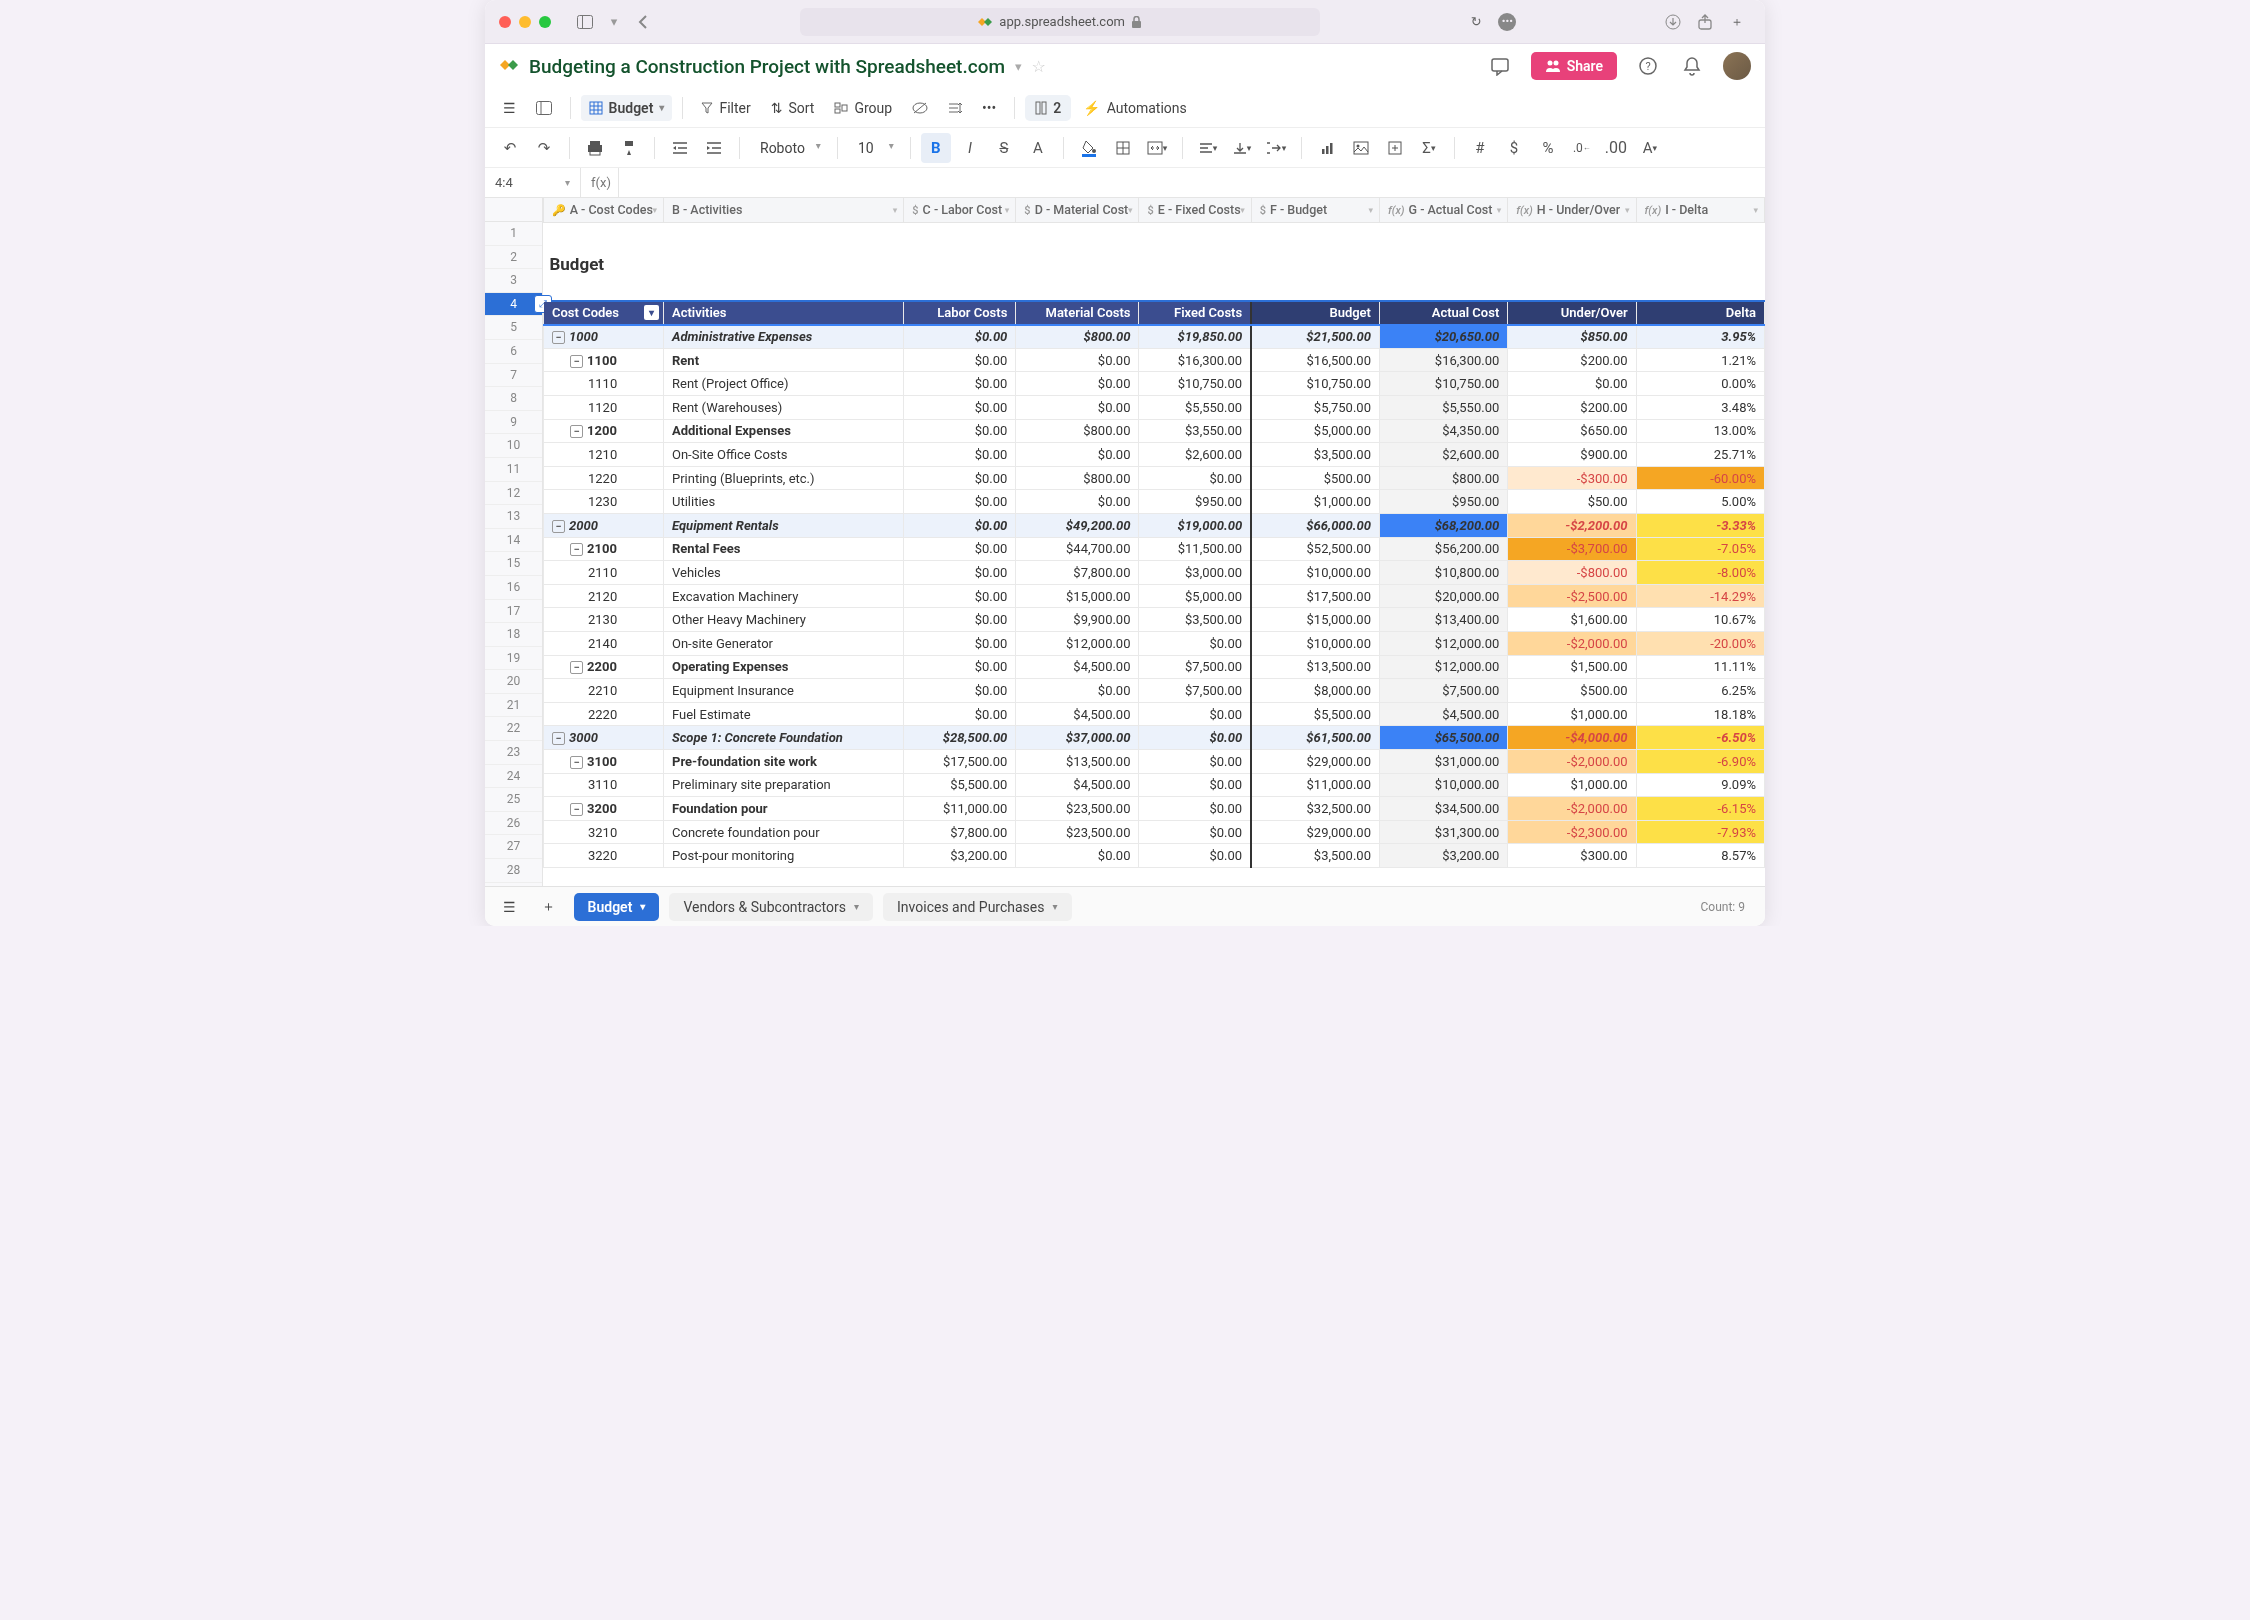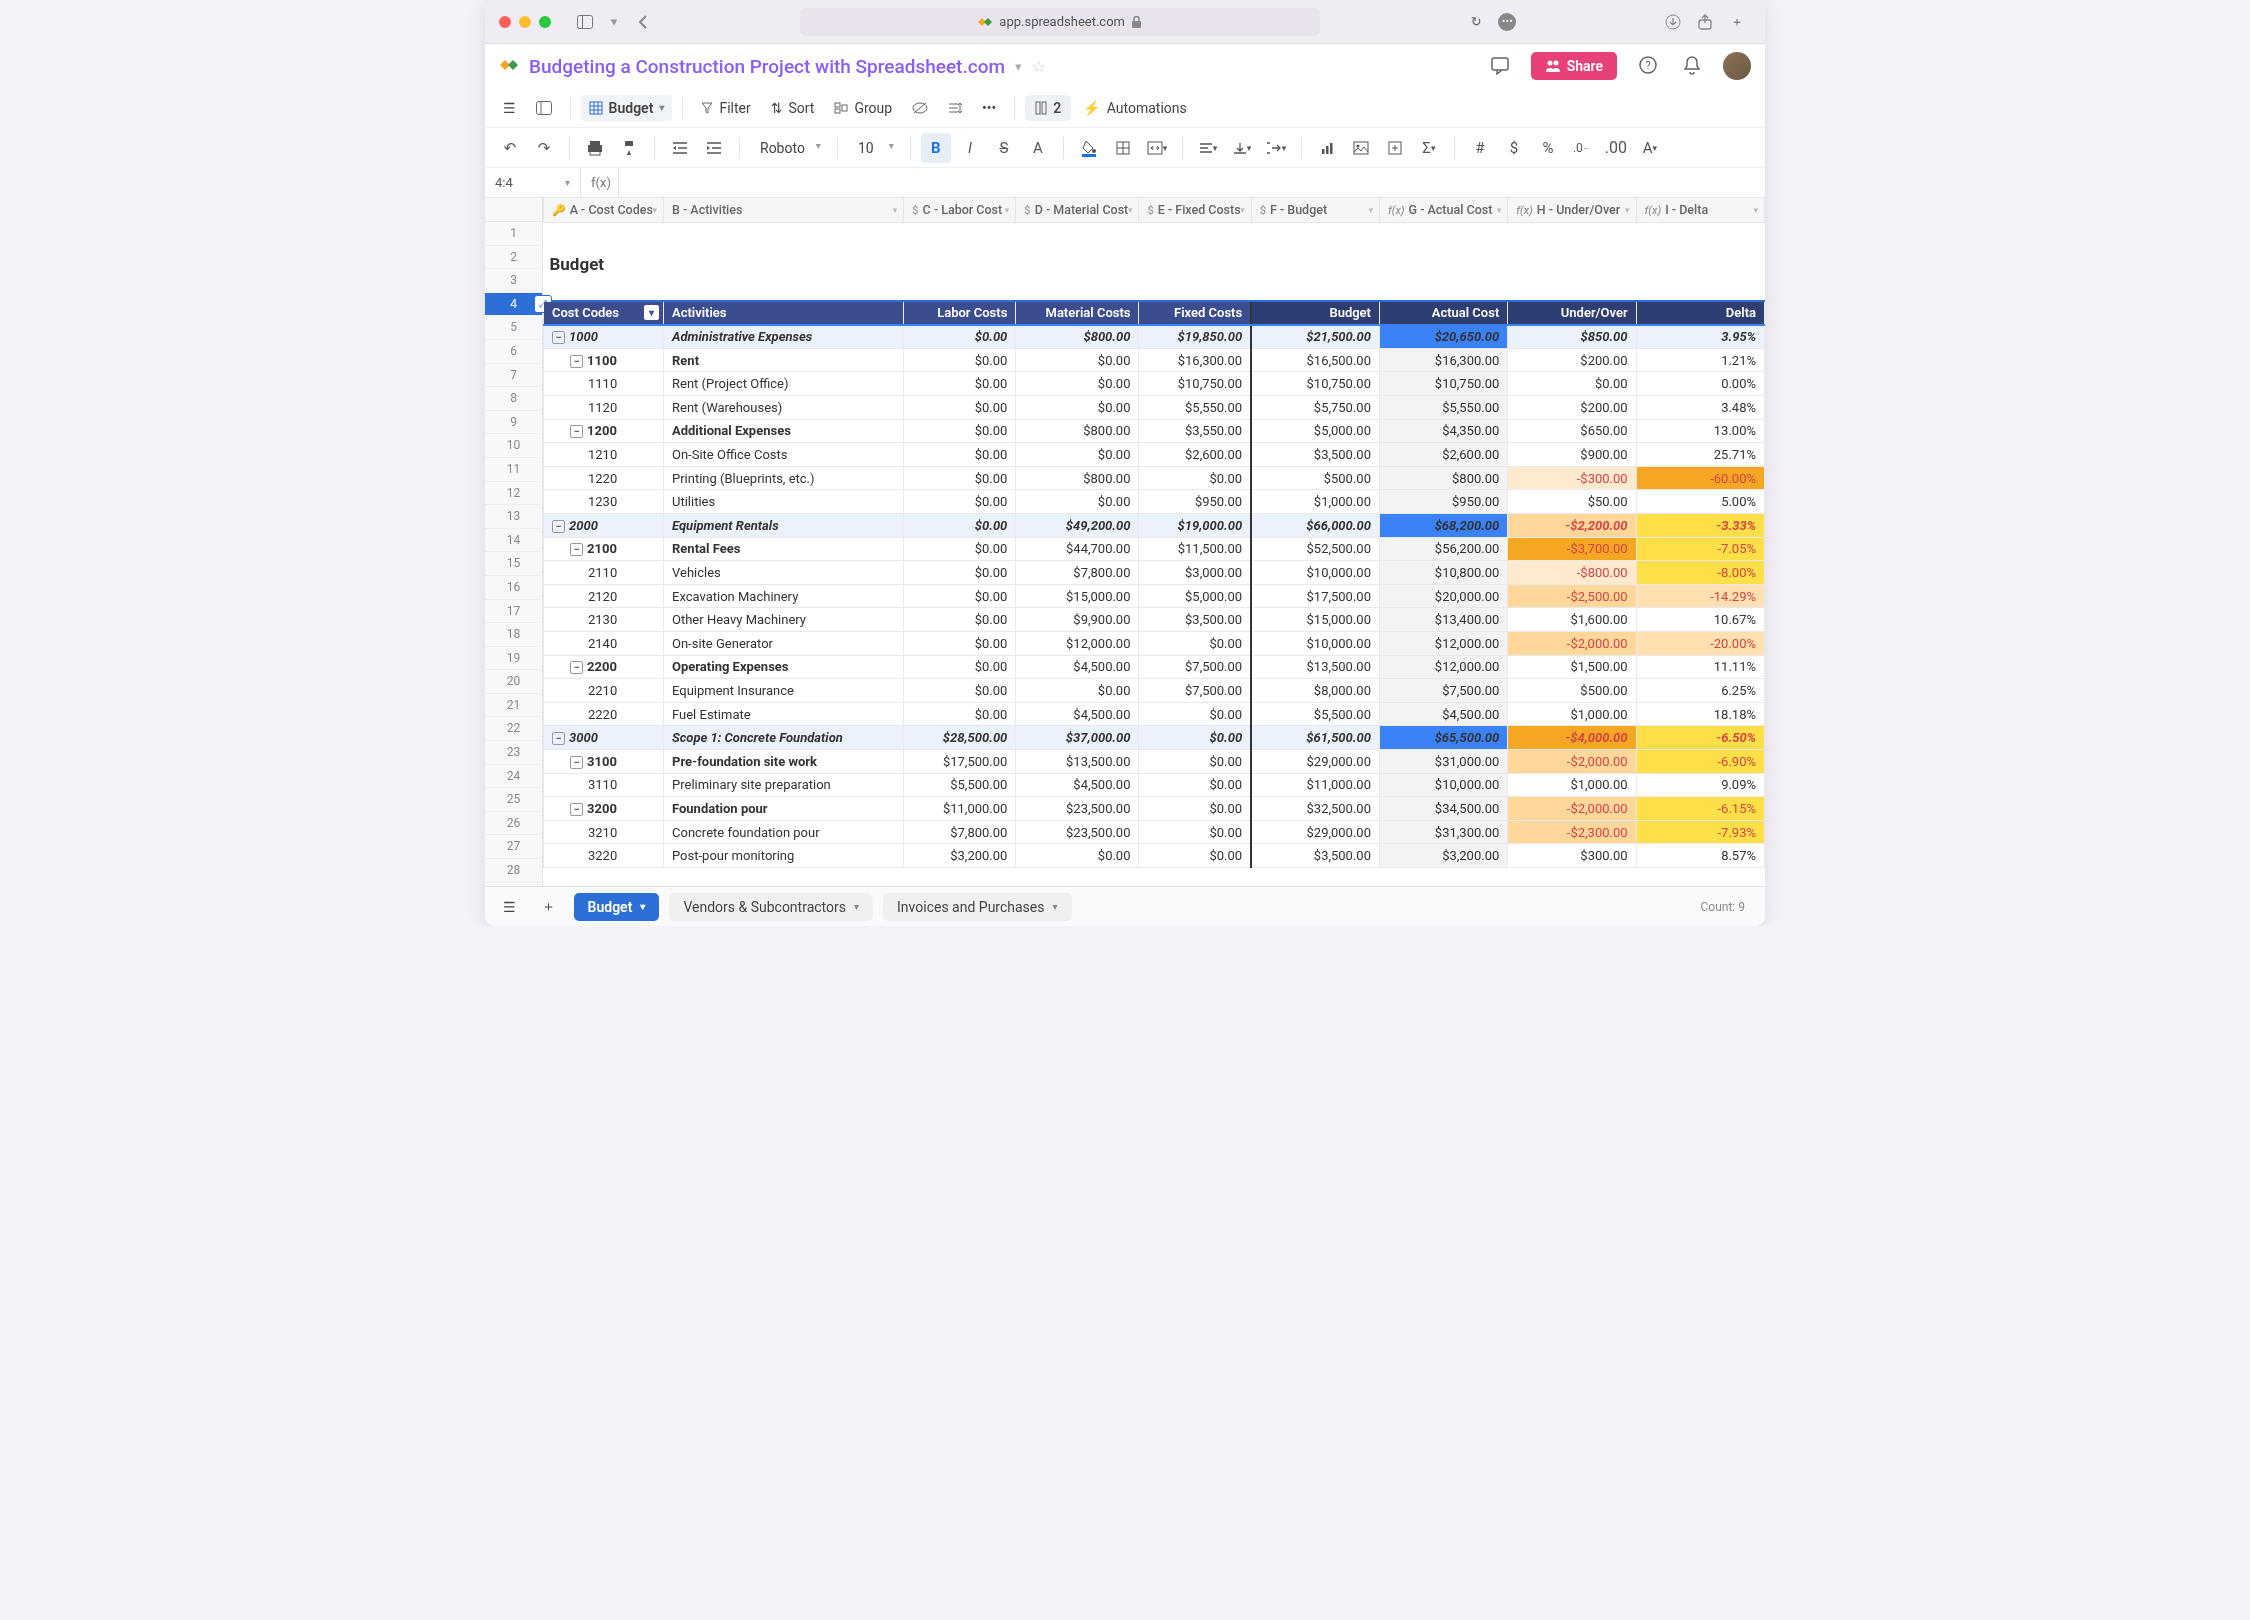--- a/index.html
+++ b/index.html
@@ -13,22 +13,22 @@
 .tl.red { background: #ff5f57; }
 .tl.yellow { background: #febc2e; }
 .tl.green { background: #28c840; }
 .browser-btn { width: 28px; height: 28px; display: flex; align-items: center; justify-content: center; color: #666; border-radius: 5px; }
 .url-bar { flex: 1; max-width: 520px; height: 28px; background: #e8e3ec; border-radius: 6px; display: flex; align-items: center; justify-content: center; gap: 6px; color: #555; font-size: 13px; margin: 0 auto; }
 .rcluster { display: flex; gap: 4px; margin-left: auto; }
 
 
 .app-header { height: 44px; display: flex; align-items: center; padding: 0 14px; gap: 10px; }
 .logo { width: 20px; height: 20px; display:inline-block; }
-.title { font-size: 19px; font-weight: 500; color: #8b5cf6; }
-.hdr-right { margin-left: auto; display: flex; gap: 18px; }
+.title { font-size: 19px; font-weight: 500; color: #14532d; }
+.hdr-right { margin-left: auto; display: flex; align-items: center; gap: 18px; }
 .share-btn { background: #e8417a; color: #fff; border: none; border-radius: 5px; padding: 6px 14px; font-size: 14px; font-weight: 600; display: flex; align-items: center; gap: 6px; }
 .icon-btn { width: 26px; height: 26px; display: flex; align-items: center; justify-content: center; color: #555; }
 .avatar { width: 28px; height: 28px; border-radius: 50%; background: linear-gradient(135deg,#8b7355,#6b5a45); }
 
 
 .toolbar { height: 40px; display: flex; align-items: center; padding: 0 10px; gap: 4px; border-bottom: 1px solid #eee; }
 .tb-btn { padding: 5px 8px; display: flex; align-items: center; gap: 6px; font-size: 14px; color: #444; border-radius: 4px; }
 .tb-btn.active-view { background: #f0f3f7; font-weight: 600; }
 .tb-btn.pill { background: #eef2f7; border-radius: 5px; padding: 5px 10px; font-weight: 600; }
 .divider { width: 1px; height: 22px; background: #e2e2e2; margin: 0 6px; }

